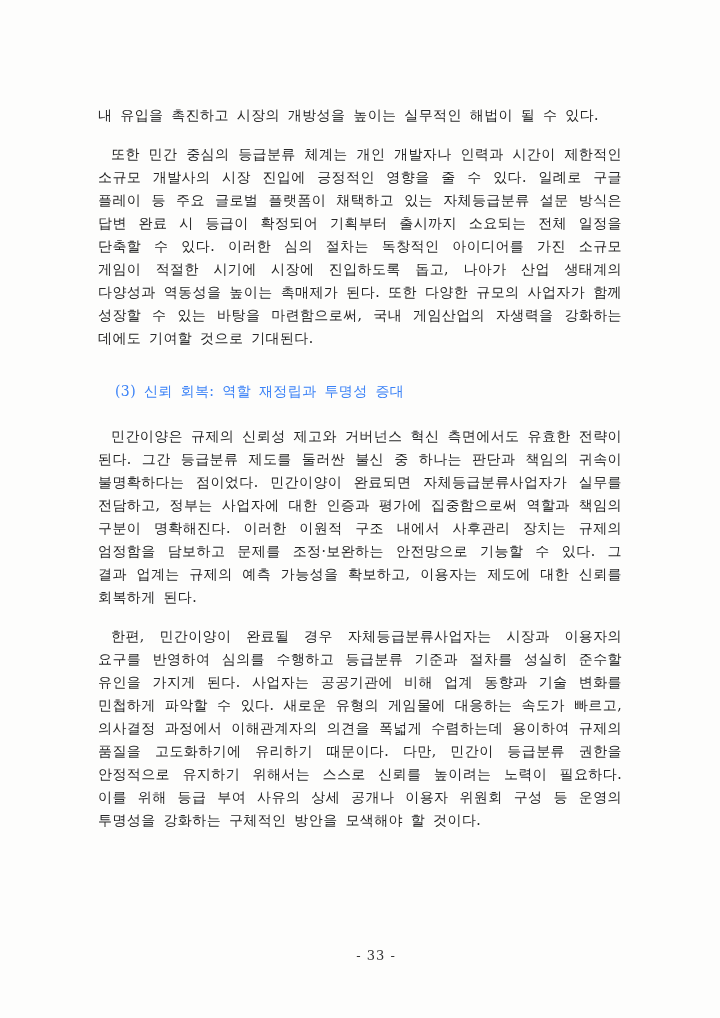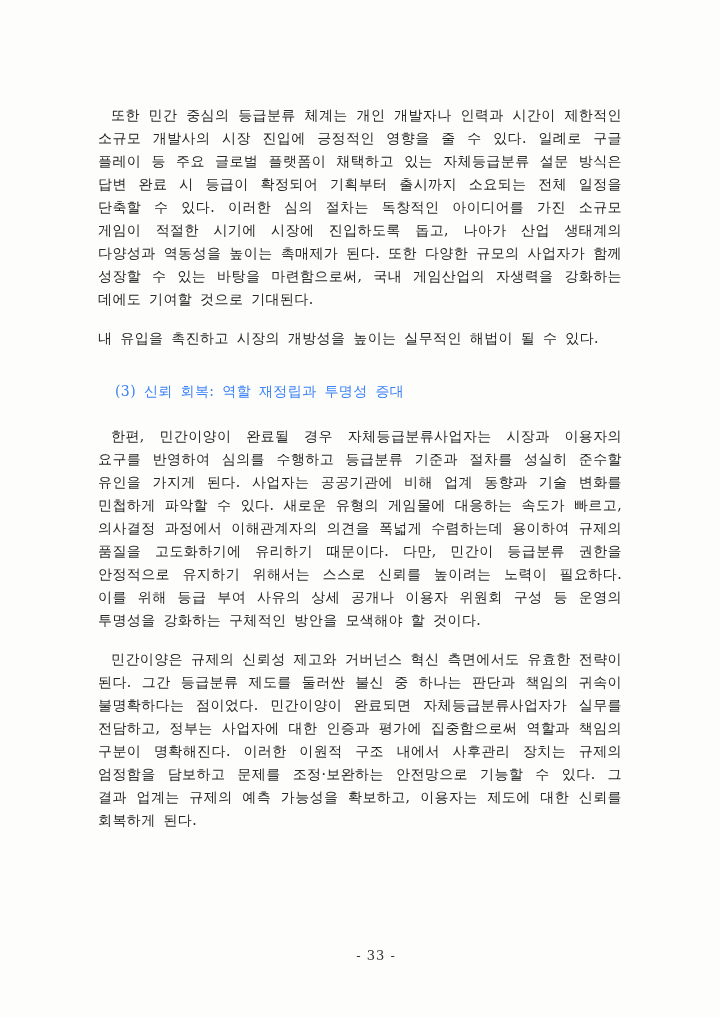--- a/index.html
+++ b/index.html
@@ -57,25 +57,25 @@
     color: #333333;
     font-family: "DejaVu Serif", "Liberation Serif", serif;
     padding-left: 32px;
   }
 </style>
 </head>
 <body>
 
 <div class="page">
   <div class="content">
+    <p class="para">내 유입을 촉진하고 시장의 개방성을 높이는 실무적인 해법이 될 수 있다.</p>
+
     <p class="para indent">또한 민간 중심의 등급분류 체계는 개인 개발자나 인력과 시간이 제한적인 소규모 개발사의 시장 진입에 긍정적인 영향을 줄 수 있다. 일례로 구글 플레이 등 주요 글로벌 플랫폼이 채택하고 있는 자체등급분류 설문 방식은 답변 완료 시 등급이 확정되어 기획부터 출시까지 소요되는 전체 일정을 단축할 수 있다. 이러한 심의 절차는 독창적인 아이디어를 가진 소규모 게임이 적절한 시기에 시장에 진입하도록 돕고, 나아가 산업 생태계의 다양성과 역동성을 높이는 촉매제가 된다. 또한 다양한 규모의 사업자가 함께 성장할 수 있는 바탕을 마련함으로써, 국내 게임산업의 자생력을 강화하는 데에도 기여할 것으로 기대된다.</p>
-
-    <p class="para">내 유입을 촉진하고 시장의 개방성을 높이는 실무적인 해법이 될 수 있다.</p>
 
     <h2 class="heading">(3) 신뢰 회복: 역할 재정립과 투명성 증대</h2>
 
+    <p class="para indent">민간이양은 규제의 신뢰성 제고와 거버넌스 혁신 측면에서도 유효한 전략이 된다. 그간 등급분류 제도를 둘러싼 불신 중 하나는 판단과 책임의 귀속이 불명확하다는 점이었다. 민간이양이 완료되면 자체등급분류사업자가 실무를 전담하고, 정부는 사업자에 대한 인증과 평가에 집중함으로써 역할과 책임의 구분이 명확해진다. 이러한 이원적 구조 내에서 사후관리 장치는 규제의 엄정함을 담보하고 문제를 조정·보완하는 안전망으로 기능할 수 있다. 그 결과 업계는 규제의 예측 가능성을 확보하고, 이용자는 제도에 대한 신뢰를 회복하게 된다.</p>
+
     <p class="para indent">한편, 민간이양이 완료될 경우 자체등급분류사업자는 시장과 이용자의 요구를 반영하여 심의를 수행하고 등급분류 기준과 절차를 성실히 준수할 유인을 가지게 된다. 사업자는 공공기관에 비해 업계 동향과 기술 변화를 민첩하게 파악할 수 있다. 새로운 유형의 게임물에 대응하는 속도가 빠르고, 의사결정 과정에서 이해관계자의 의견을 폭넓게 수렴하는데 용이하여 규제의 품질을 고도화하기에 유리하기 때문이다. 다만, 민간이 등급분류 권한을 안정적으로 유지하기 위해서는 스스로 신뢰를 높이려는 노력이 필요하다. 이를 위해 등급 부여 사유의 상세 공개나 이용자 위원회 구성 등 운영의 투명성을 강화하는 구체적인 방안을 모색해야 할 것이다.</p>
-
-    <p class="para indent">민간이양은 규제의 신뢰성 제고와 거버넌스 혁신 측면에서도 유효한 전략이 된다. 그간 등급분류 제도를 둘러싼 불신 중 하나는 판단과 책임의 귀속이 불명확하다는 점이었다. 민간이양이 완료되면 자체등급분류사업자가 실무를 전담하고, 정부는 사업자에 대한 인증과 평가에 집중함으로써 역할과 책임의 구분이 명확해진다. 이러한 이원적 구조 내에서 사후관리 장치는 규제의 엄정함을 담보하고 문제를 조정·보완하는 안전망으로 기능할 수 있다. 그 결과 업계는 규제의 예측 가능성을 확보하고, 이용자는 제도에 대한 신뢰를 회복하게 된다.</p>
   </div>
 
   <div class="page-number">- 33 -</div>
 </div>
 
 </body></html>

